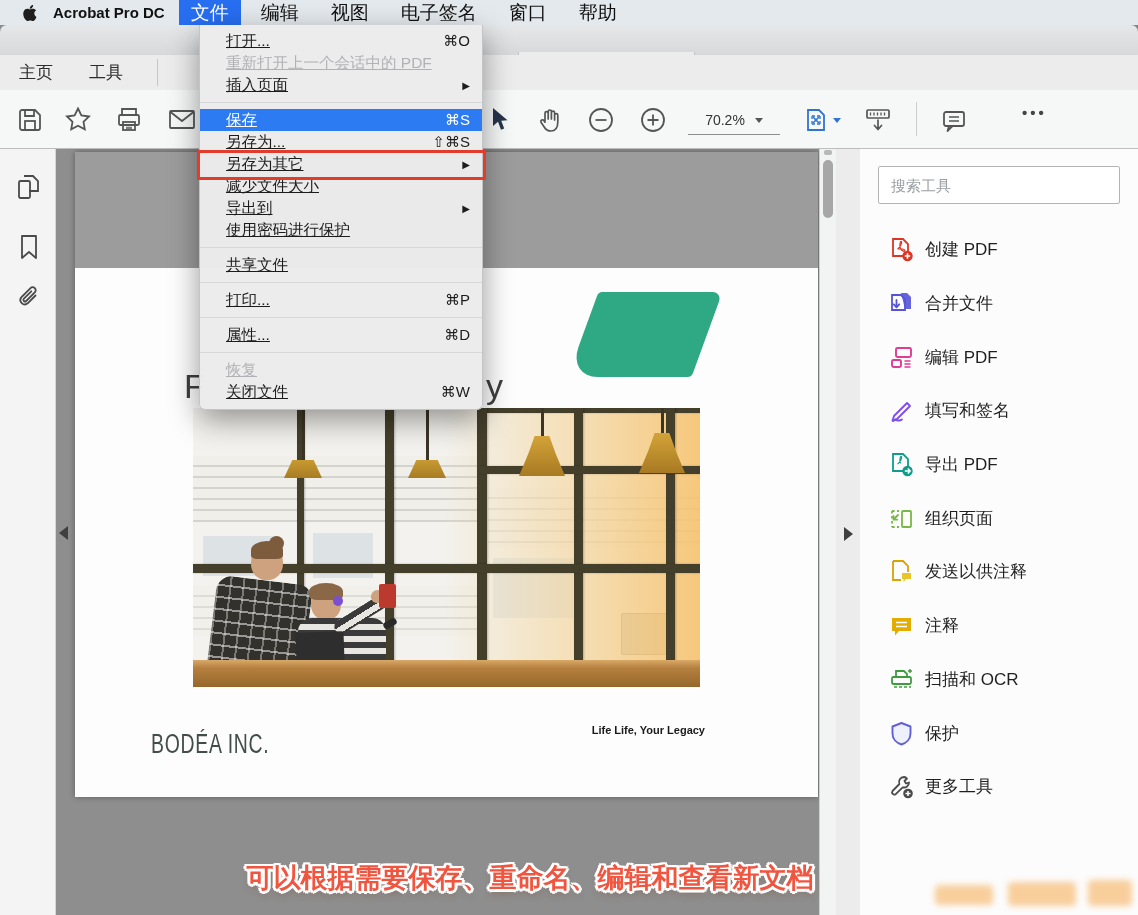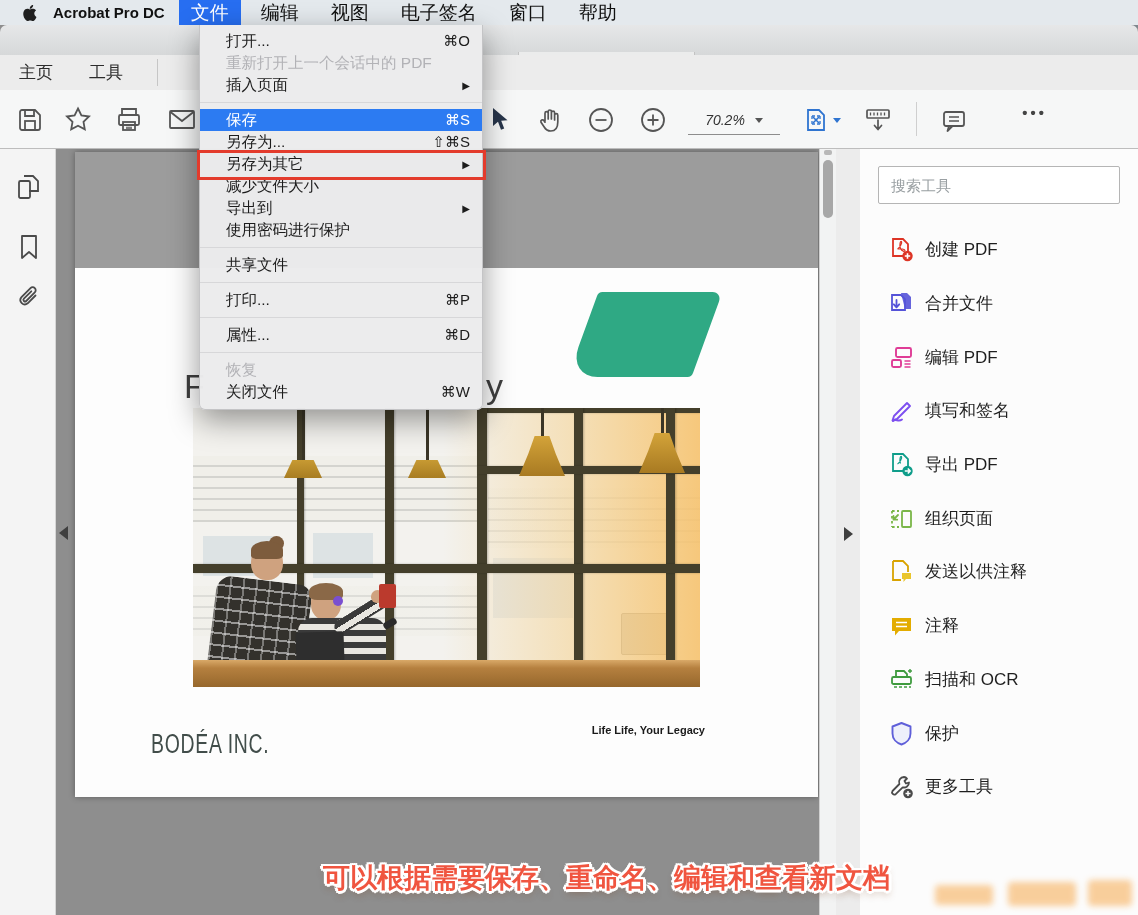--- a/index.html
+++ b/index.html
@@ -38,21 +38,21 @@
   .nav-tab{position:absolute;top:0;height:35px;line-height:35px;font-size:17px;color:#2c2c2c;padding:0 4px;}
   .nav-sep{position:absolute;left:157px;top:4px;width:1px;height:27px;background:#c6c6c6;}
   .icon-circ{position:absolute;top:60px;width:23px;height:23px;border-radius:50%;border:2px solid #4e4e4e;
     color:#4e4e4e;font-size:15px;font-weight:bold;text-align:center;line-height:23px;}
   .icon-circ:before{content:"?";}
   .bell{position:absolute;left:1048px;top:59px;width:28px;height:28px;}
   .avatar{position:absolute;left:1095px;top:56px;width:31px;height:31px;border-radius:50%;background:#c6ccd0;overflow:hidden;}
 
   
   .toolbar{position:absolute;left:0;top:90px;width:1138px;height:58px;background:#f6f7f7;
-    border-bottom:1px solid #bdbdbd;z-index:10;font-style:italic;}
+    border-bottom:1px solid #bdbdbd;z-index:10;}
   .tb{position:absolute;top:14px;width:32px;height:32px;display:flex;align-items:center;justify-content:center;}
   .zoomtext{position:absolute;left:688px;top:22px;width:92px;border-bottom:1px solid #8d8d8d;
     padding-bottom:6px;display:flex;align-items:center;justify-content:center;gap:10px;}
   .zoomtext .z{font-size:14px;color:#333;}
   .caret{width:0;height:0;border-left:4px solid transparent;border-right:4px solid transparent;border-top:5px solid #555;}
   .tb-sep{position:absolute;left:916px;top:12px;width:1px;height:34px;background:#cfcfcf;}
   .ellipsis{position:absolute;left:1022px;top:14px;font-size:15px;font-weight:bold;color:#444;letter-spacing:3px;}
   .ellipsis:before{content:"•••";}
 
   
@@ -121,34 +121,34 @@
   .tools-list{position:absolute;left:0;top:75px;width:278px;}
   .tool-row{height:53.7px;display:flex;align-items:center;padding-left:28px;cursor:default;}
   .tool-ic{width:27px;height:27px;flex:0 0 27px;display:flex;align-items:center;justify-content:center;}
   .tool-label{margin-left:10px;font-size:17px;color:#1f1f1f;}
 
   
   .filemenu{position:absolute;left:199px;top:25px;width:284px;background:rgba(236,236,237,.98);
     border:1px solid #c4c4c6;border-top:none;border-radius:0 0 6px 6px;
     box-shadow:0 10px 30px rgba(0,0,0,.4);z-index:90;padding:5px 0 6px 0;box-sizing:border-box;}
   .mi{height:22px;display:flex;align-items:center;padding:0 12px 0 26px;font-size:15.5px;color:#1c1c1c;}
-  .mi .lab{flex:1;white-space:nowrap;}
+  .mi .lab{flex:1;white-space:nowrap;text-decoration:underline;}
   .mi .sc{font-size:15px;color:#1c1c1c;}
   .mi.disabled,.mi.disabled .sc{color:#b2b2b6;}
   .mi.sel{background:#2c7bf2;color:#fff;}
   .mi.sel .sc{color:#fff;}
   .subarrow{font-size:10px;color:#1c1c1c;}
   .subarrow:before{content:"▶";}
   .msep{height:13px;display:flex;align-items:center;}
   .msep i{display:block;width:100%;height:1px;background:#d7d7d9;}
   .save-annotation{position:absolute;left:-3px;top:125px;width:289px;height:30px;
     border:3px solid #e33b2c;box-sizing:border-box;z-index:95;}
 
   
-  .caption{position:absolute;left:170px;top:860px;width:720px;text-align:right;z-index:70;
+  .caption{position:absolute;left:170px;top:860px;width:720px;text-align:center;z-index:70;
     font-size:27px;font-weight:800;color:#f05540;
     text-shadow:-2px -2px 0 #fff,2px -2px 0 #fff,-2px 2px 0 #fff,2px 2px 0 #fff,
       0 -2px 0 #fff,0 3px 0 #fff,-3px 0 0 #fff,3px 0 0 #fff,0 5px 7px rgba(120,60,20,.35);}
   .wm{position:absolute;border-radius:4px;background:#f6a13c;filter:blur(3px);opacity:.5;z-index:72;}
 
   svg{display:block;}
 </style>
 </head>
 <body>
 

